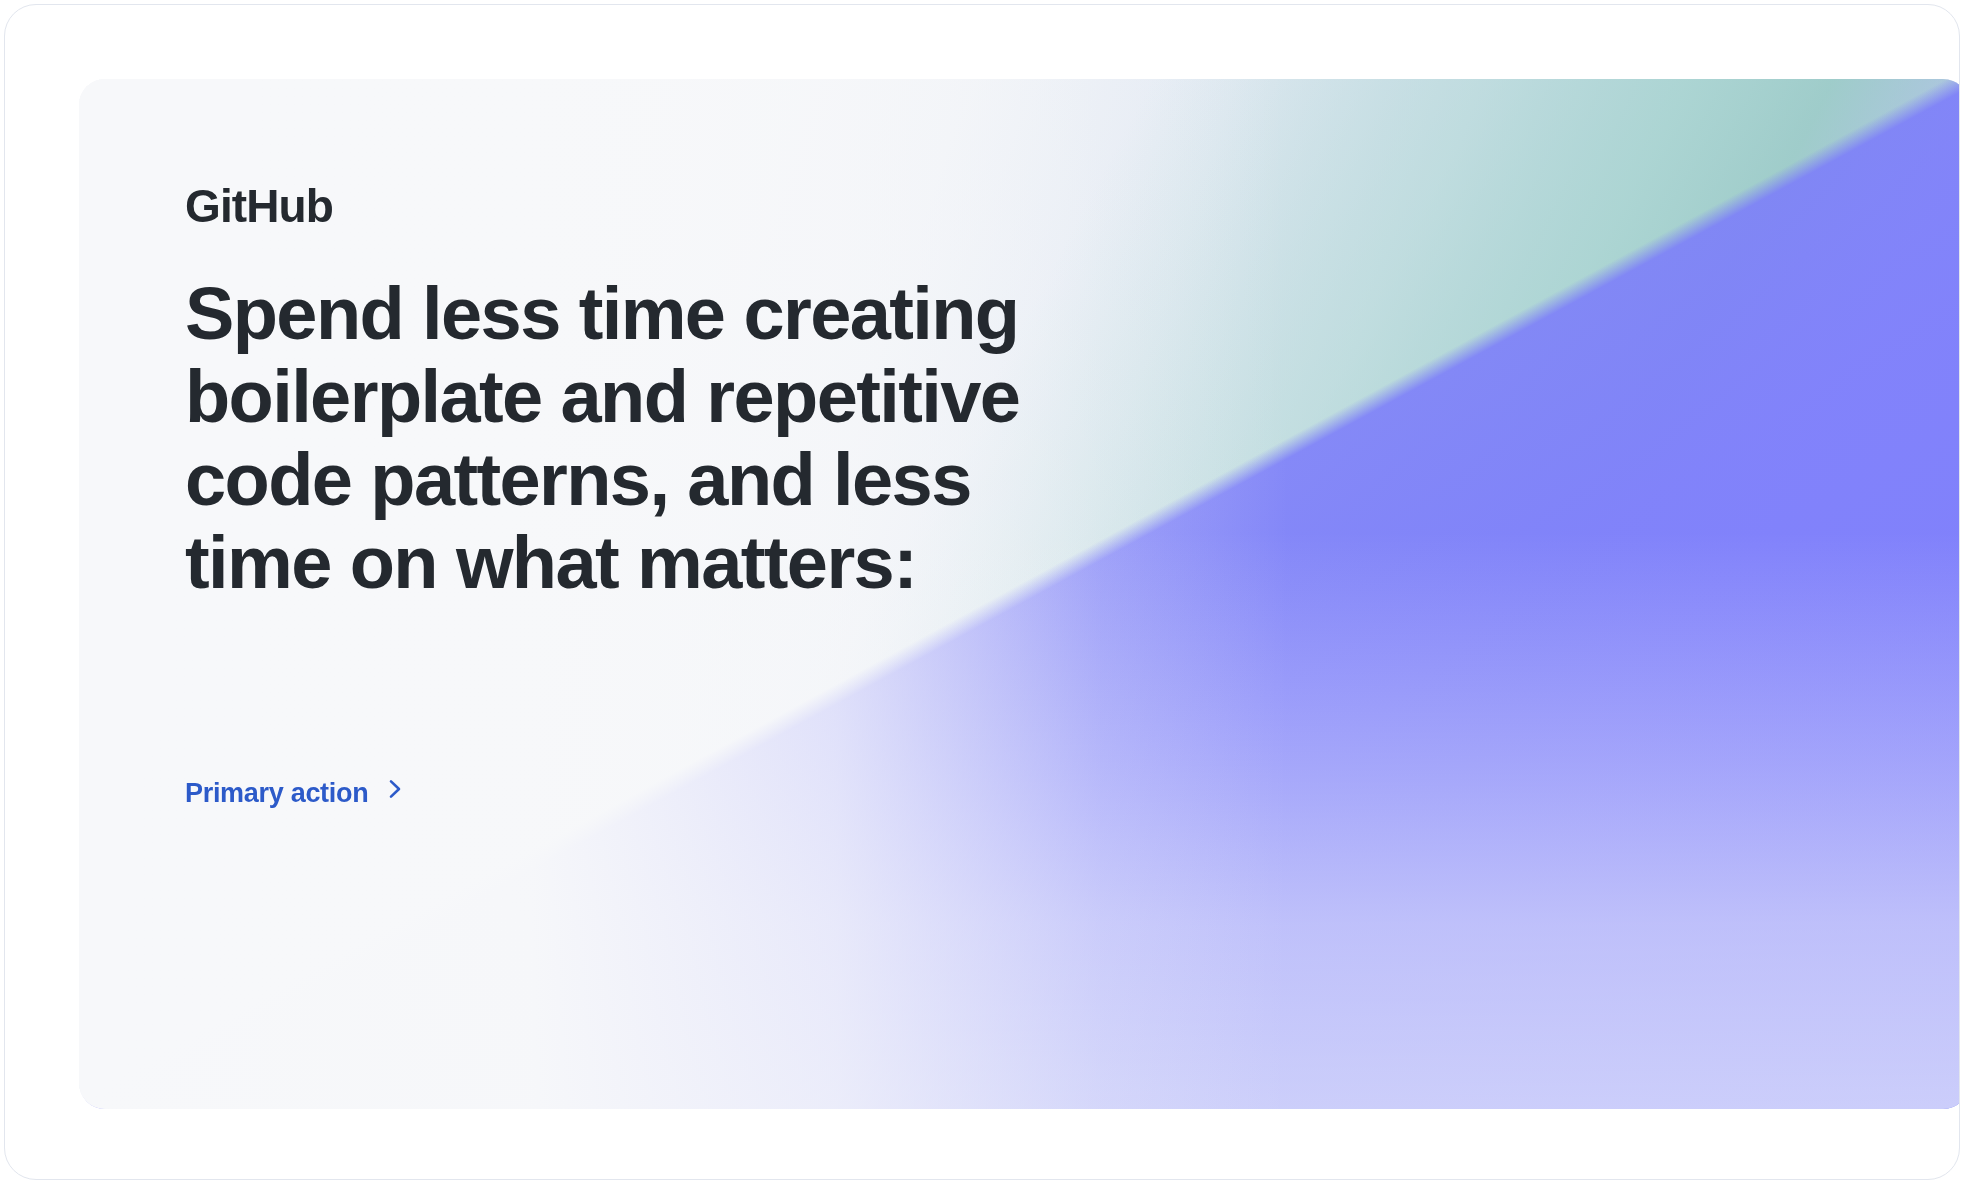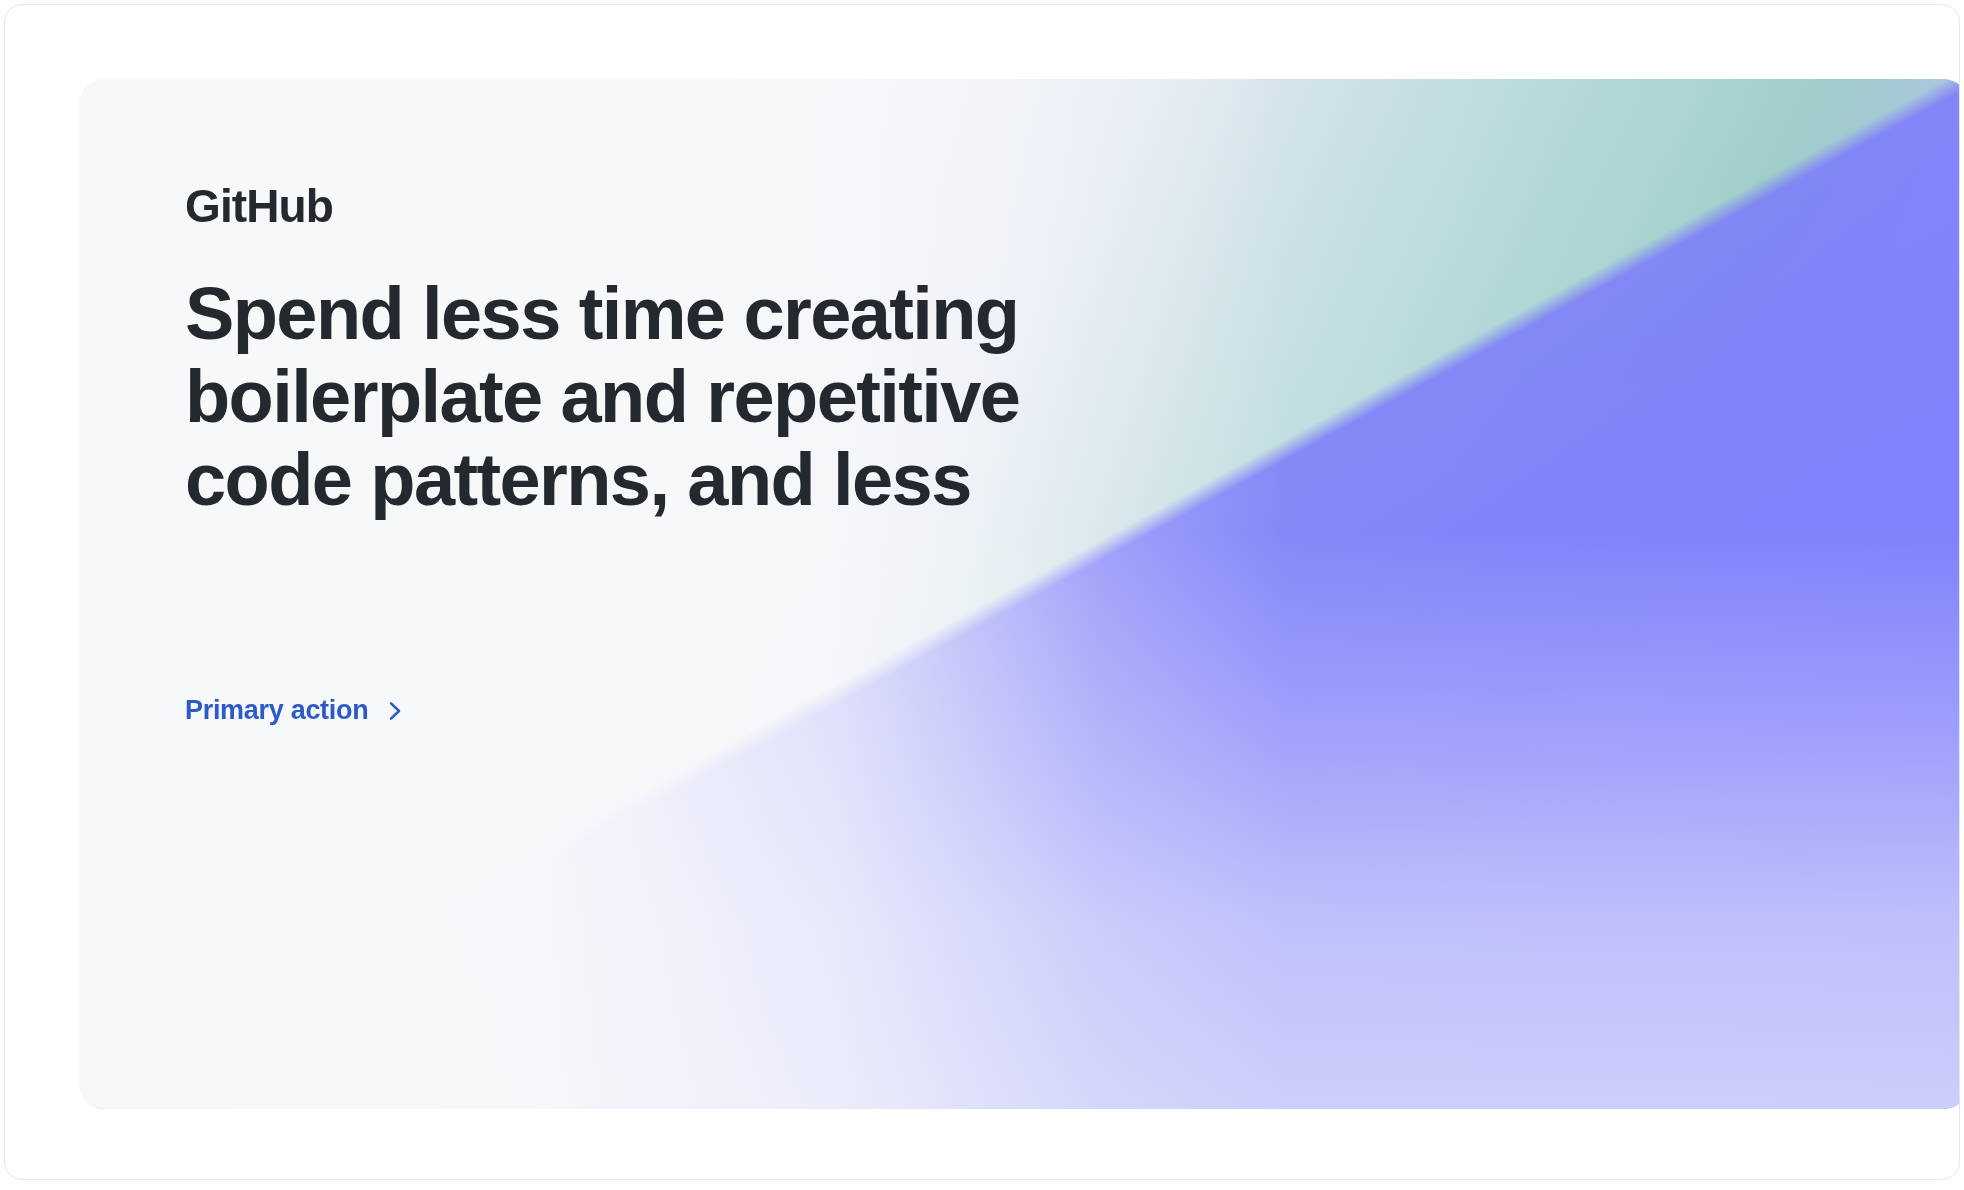--- a/index.html
+++ b/index.html
@@ -15,21 +15,21 @@
   }
 
   
   #viewport-frame {
     position: absolute;
     left: 4px;
     top: 4px;
     width: 1956px;
     height: 1176px;
     background: #ffffff;
-    border-radius: 18px;
+    border-radius: 32px;
     border: 1px solid #e2e6ee;
     box-sizing: border-box;
     overflow: hidden;
   }
 
   
   #promo-card {
     position: absolute;
     left: 74px;
     top: 74px;
@@ -113,21 +113,21 @@
     font-weight: 700;
     letter-spacing: -1.6px;
     line-height: 1.12;
     color: #24292f;
     max-width: 1020px;
   }
   #headline .hl-line { display: block; white-space: nowrap; }
 
   #primary-action {
     display: inline-flex;
-    align-items: center;
+    align-items: flex-start;
     gap: 16px;
     margin-top: 124px;
     font-size: 27px;
     font-weight: 700;
     letter-spacing: -0.3px;
     color: #2c5ac9;
     text-decoration: none;
     cursor: pointer;
   }
   #primary-action .chevron {
@@ -153,20 +153,21 @@
     <div class="card-layer" id="gradient-left-wash"></div>
 
     <div id="card-content">
 
       <div id="brand-wordmark">GitHub</div>
 
       <h1 id="headline">
         <span class="hl-line">Spend less time creating</span>
         <span class="hl-line">boilerplate and repetitive</span>
         <span class="hl-line">code patterns, and less</span>
+        <span class="hl-line">time on what matters:</span>
       </h1>
 
       <a id="primary-action" href="#">
         <span>Primary action</span>
         <span class="chevron">
           <svg width="22" height="22" viewBox="0 0 22 22" aria-hidden="true">
             <path d="M7 3.4 L15 11 L7 18.6" fill="none" stroke="#2c5ac9" stroke-width="2.6" stroke-linecap="round" stroke-linejoin="round"></path>
           </svg>
         </span>
       </a>

